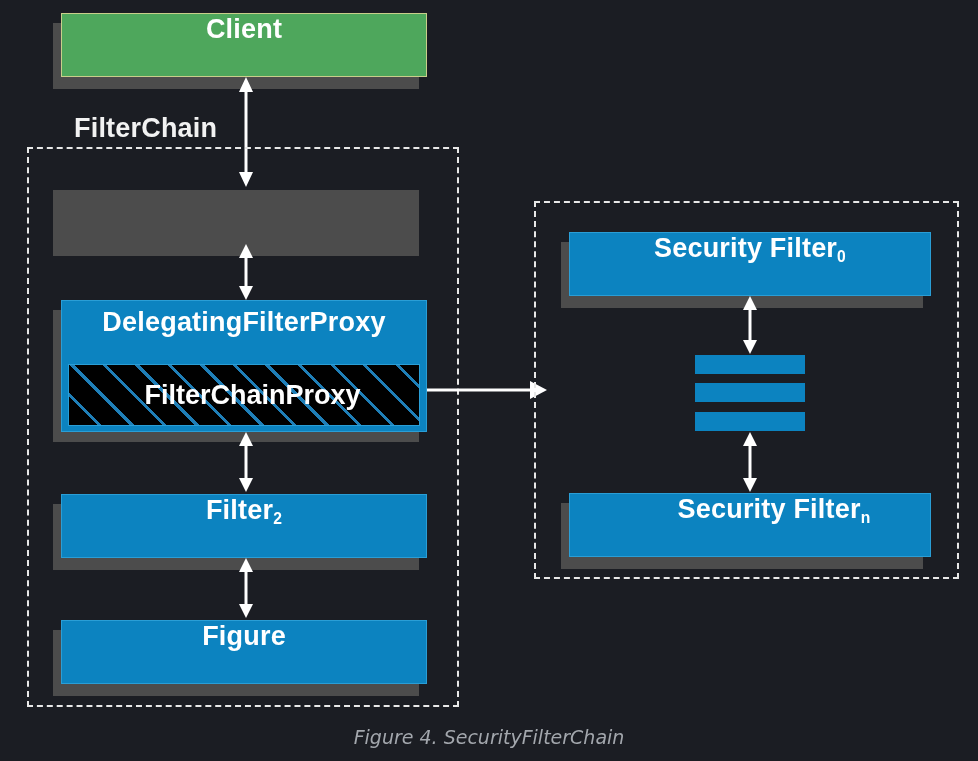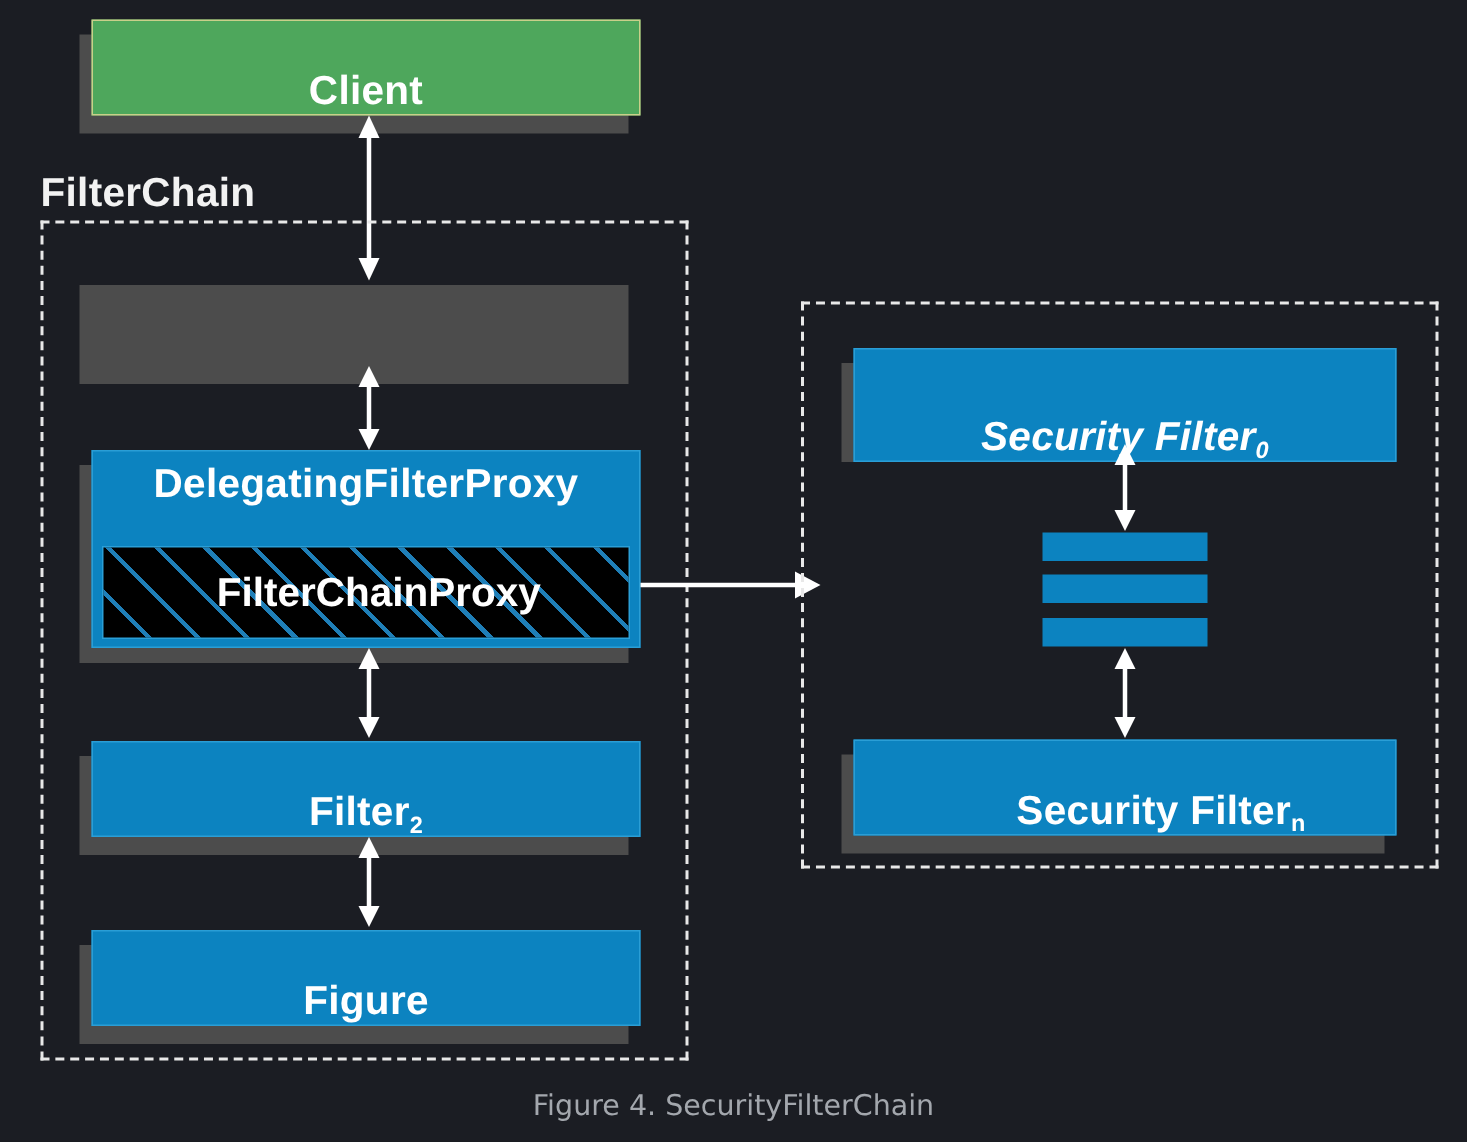--- a/index.html
+++ b/index.html
@@ -23,28 +23,29 @@
     box-sizing: border-box;
     background: transparent;
   }
   .group-label {
     position: absolute;
     color: #f2f2f2;
     font-size: 27px;
     font-weight: 700;
     letter-spacing: 0.2px;
     white-space: nowrap;
+    margin-left: 47px;
   }
 
   
   .node {
     position: absolute;
     box-sizing: border-box;
     display: flex;
-    align-items: flex-end;
+    align-items: flex-start;
     justify-content: center;
     color: #ffffff;
     font-size: 27px;
     font-weight: 700;
     letter-spacing: 0.2px;
     white-space: nowrap;
   }
   .node.blue {
     background: #0c83c0;
     border: 1px solid #2a9ed6;
@@ -104,20 +105,21 @@
     pointer-events: none;
   }
 
   
   .caption {
     position: absolute;
     width: 100%;
     text-align: center;
     color: #a3a7ad;
     font-size: 19px;
+    font-style: italic;
     font-family: "DejaVu Sans", sans-serif;
   }
 </style>
 </head>
 <body>
 
 <div id="canvas">
 
   <div class="shadow" style="left:53px; top:23px; width:366px; height:66px;"></div>
   <div class="node green" style="left:61px; top:13px; width:366px; height:64px;">
@@ -172,21 +174,21 @@
   </svg>
 
   <div class="shadow" style="left:53px; top:630px; width:366px; height:66px;"></div>
   <div class="node blue" style="left:61px; top:620px; width:366px; height:64px;">
     <span>Figure</span>
   </div>
 
   <div class="group-box" style="left:534px; top:201px; width:425px; height:378px;"></div>
 
   <div class="shadow" style="left:561px; top:242px; width:362px; height:66px;"></div>
-  <div class="node blue" style="left:569px; top:232px; width:362px; height:76px;font-style:italic;">
+  <div class="node blue" style="left:569px; top:232px; width:362px; height:64px;">
     <span><span>Security Filter</span><sub>0</sub></span>
   </div>
 
   <svg class="arrow-svg" style="left:740px; top:296px; width:20px; height:58px;" viewBox="0 0 20 58">
     <line x1="10" y1="10" x2="10" y2="48" stroke="#ffffff" stroke-width="3"></line>
     <polygon points="10,0 3,14 17,14" fill="#ffffff"></polygon>
     <polygon points="10,58 3,44 17,44" fill="#ffffff"></polygon>
   </svg>
 
   <div class="bar" style="left:695px; top:355px; width:110px; height:19px;"></div>

